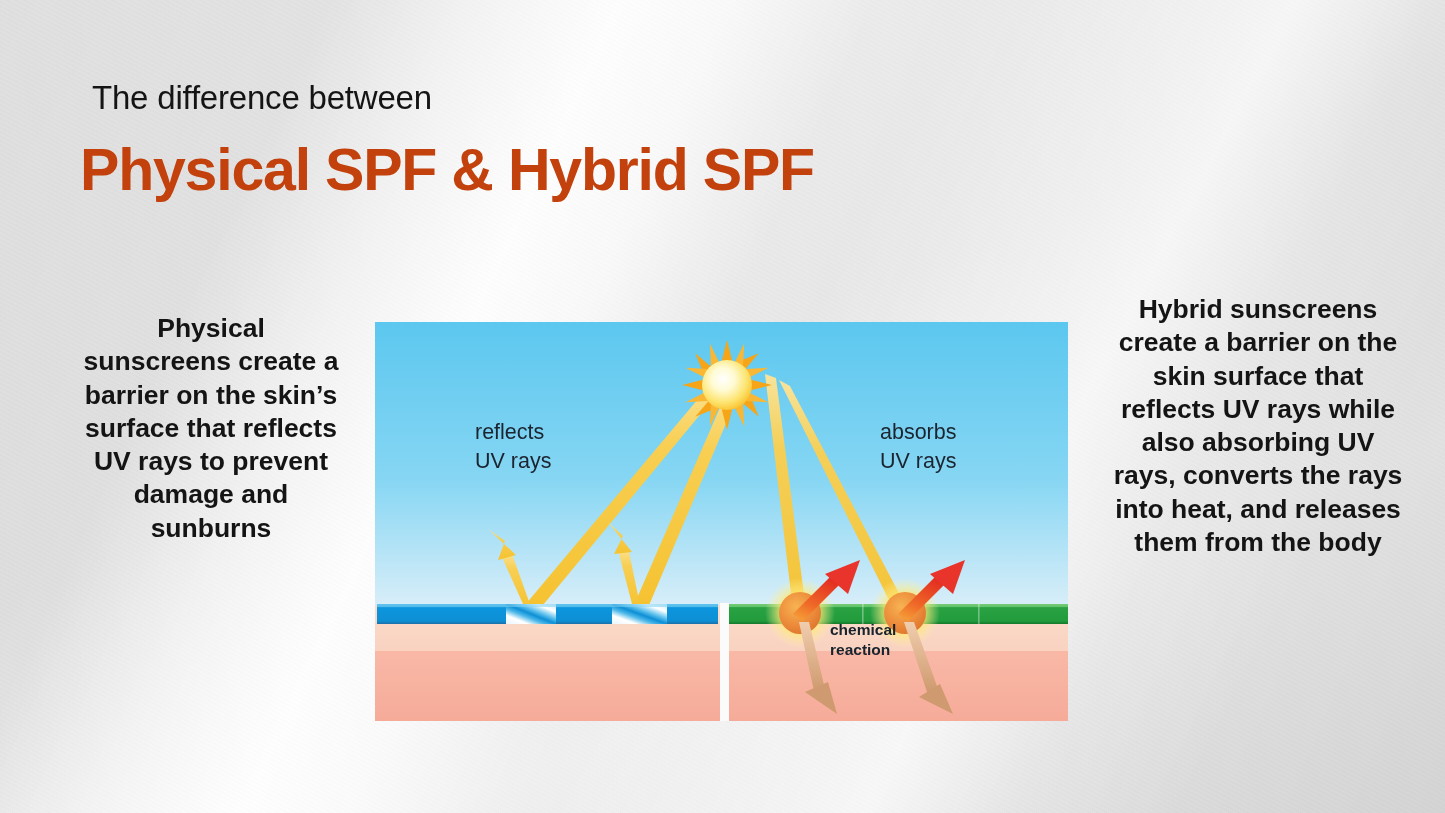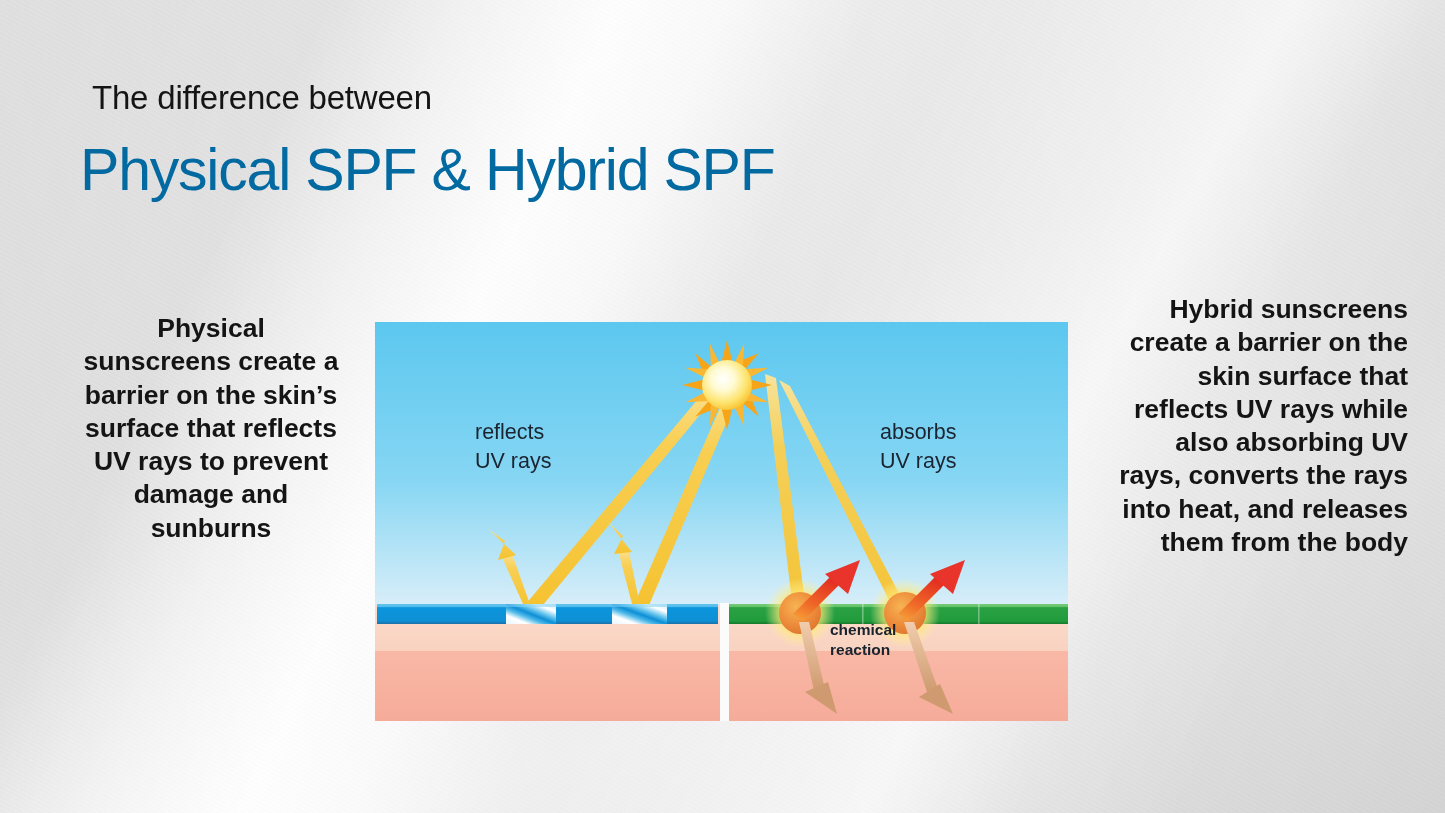--- a/index.html
+++ b/index.html
@@ -48,32 +48,32 @@
   }
 
   
   #eyebrow {
     position:absolute; left:72px; top:79px;
     font-size:33px; font-weight:400; color:#141414;
     letter-spacing:-0.2px; white-space:nowrap;margin-left:20px;
   }
   #headline {
     position:absolute; left:80px; top:136px;
-    font-size:59px; font-weight:400; color:#0369a1;
+    font-size:59px; font-weight:700; color:#c2410c;
     letter-spacing:-1.2px; white-space:nowrap;
   }
 
   
   .side-copy {
     position:absolute;
     font-size:26.5px; font-weight:700; line-height:1.255;
     color:#141414;
   }
   #copy-left  { left:80px;  top:288px; width:262px; text-align:center;margin-top:24px; }
-  #copy-right { left:1108px; top:293px; width:300px; text-align:right; }
+  #copy-right { left:1108px; top:293px; width:300px; text-align:center; }
 
   
   #diagram {
     position:absolute; left:375px; top:282px;
     width:693px; height:399px;
     overflow:hidden;
     margin-top:40px;
   }
   #diagram svg { display:block; width:693px; height:399px; }
 </style>

